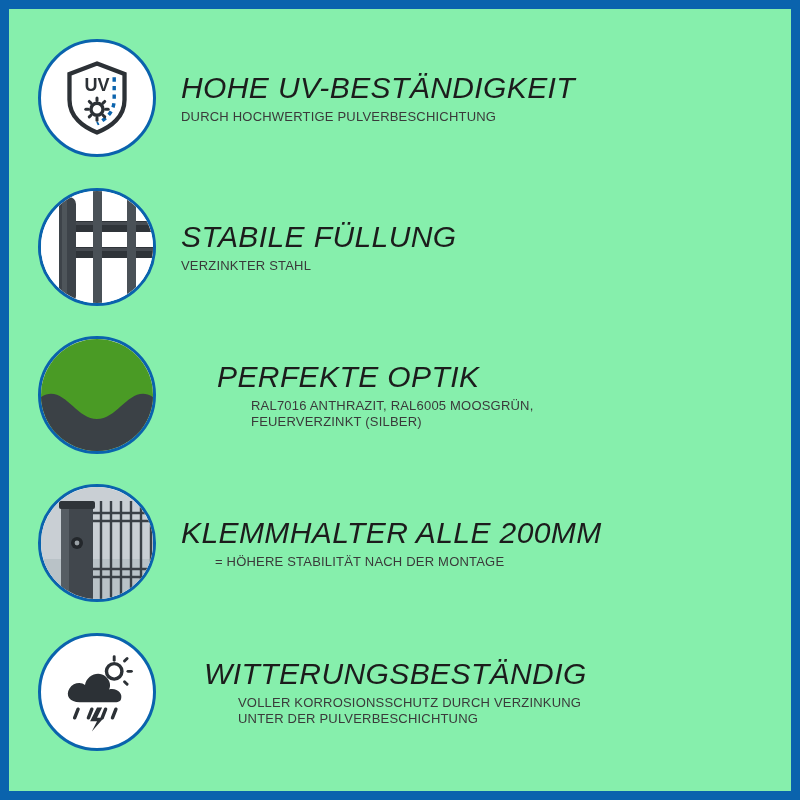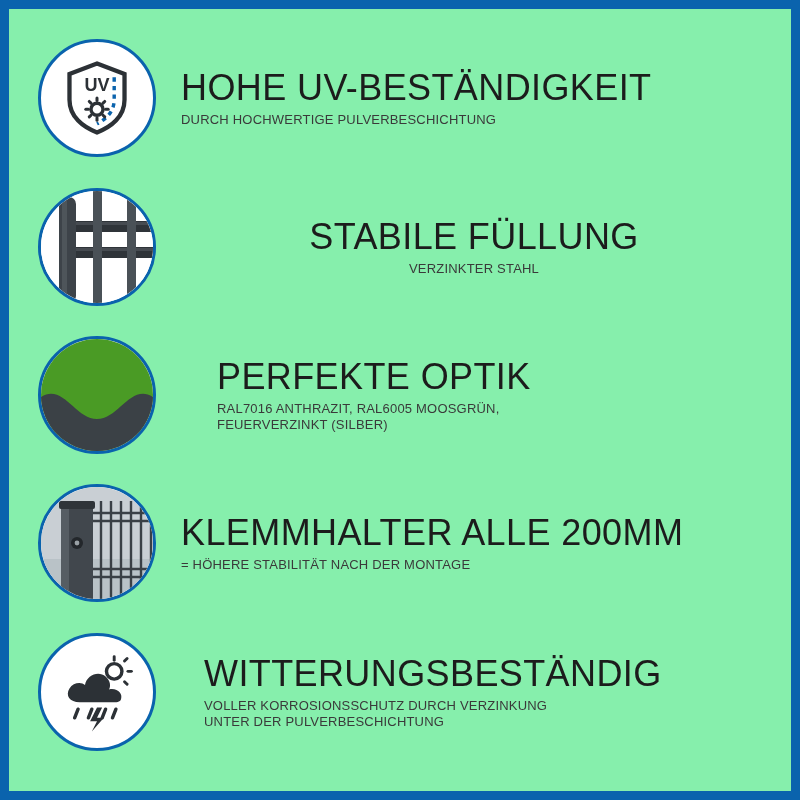--- a/index.html
+++ b/index.html
@@ -26,21 +26,21 @@
     display: flex;
     flex-direction: column;
     justify-content: flex-start;
   }
   .feature {
     display: flex;
     align-items: center;
     box-sizing: border-box;
   }
   .f0 { height: 150px; }
-  .f1 { height: 148px; text-align: center; }
+  .f1 { height: 148px; }
   .f2 { height: 148px; gap: 36px; }
   .f3 { height: 148px; }
   .f4 { height: 150px; gap: 23px; }
 
   .icon-wrap {
     flex: 0 0 140px;
     width: 140px;
     height: 130px;
     display: flex;
     align-items: center;
@@ -57,34 +57,35 @@
     justify-content: center;
     overflow: hidden;
     position: relative;
   }
   .text-wrap {
     flex: 1 1 auto;
     padding-left: 14px;
     padding-right: 6px;
   }
   .f-title {
-    font-size: 36px;
+    font-size: 30px;
     letter-spacing: 0.4px;
     color: #1c1c1c;
     line-height: 1.04;
     white-space: nowrap;
+    font-style: italic;
   }
   .f-sub {
     font-size: 13px;
     color: #3a3a3a;
     line-height: 1.18;
     margin-top: 6px;
     letter-spacing: 0.2px;
   }
-  .f-sub .line2 { display: block; }
+  .f-sub .line2 { display: block; margin-left: 34px; }
 </style>
 </head>
 <body>
 
 <div class="poster">
   <div class="features">
 
     <div class="feature f0">
       <div class="icon-wrap">
         <div class="icon-circle">

